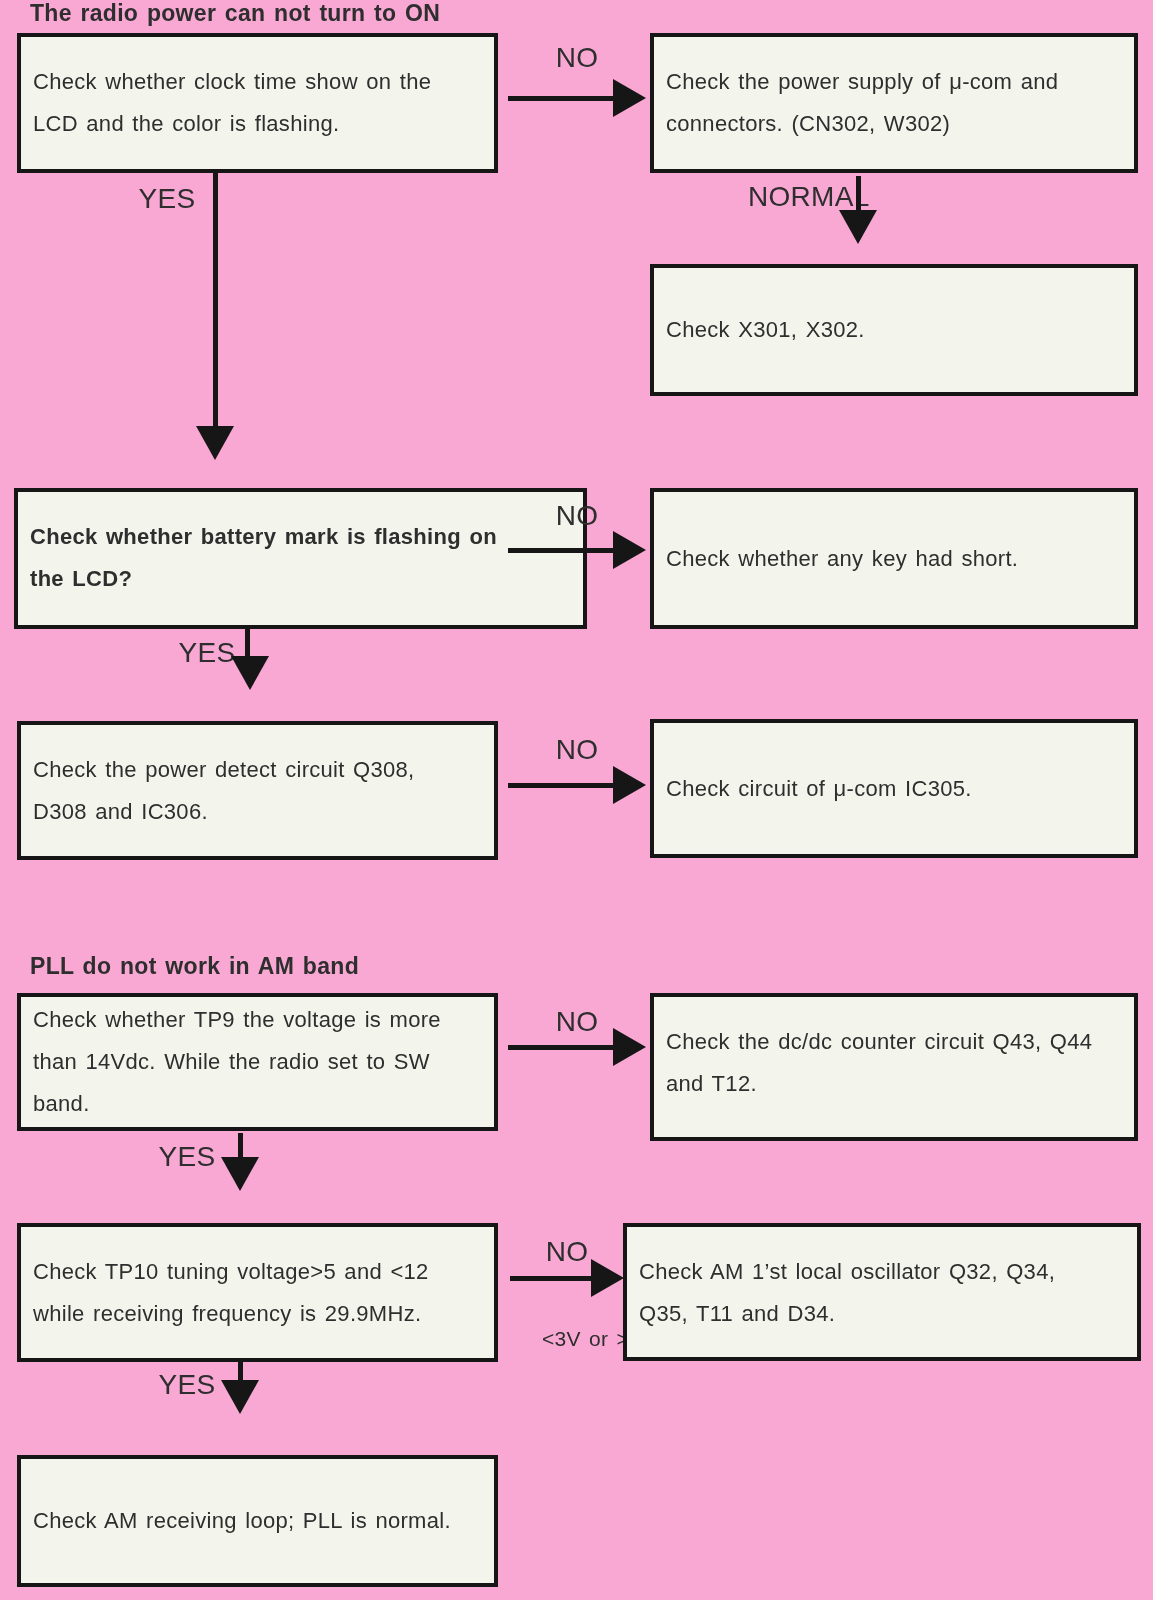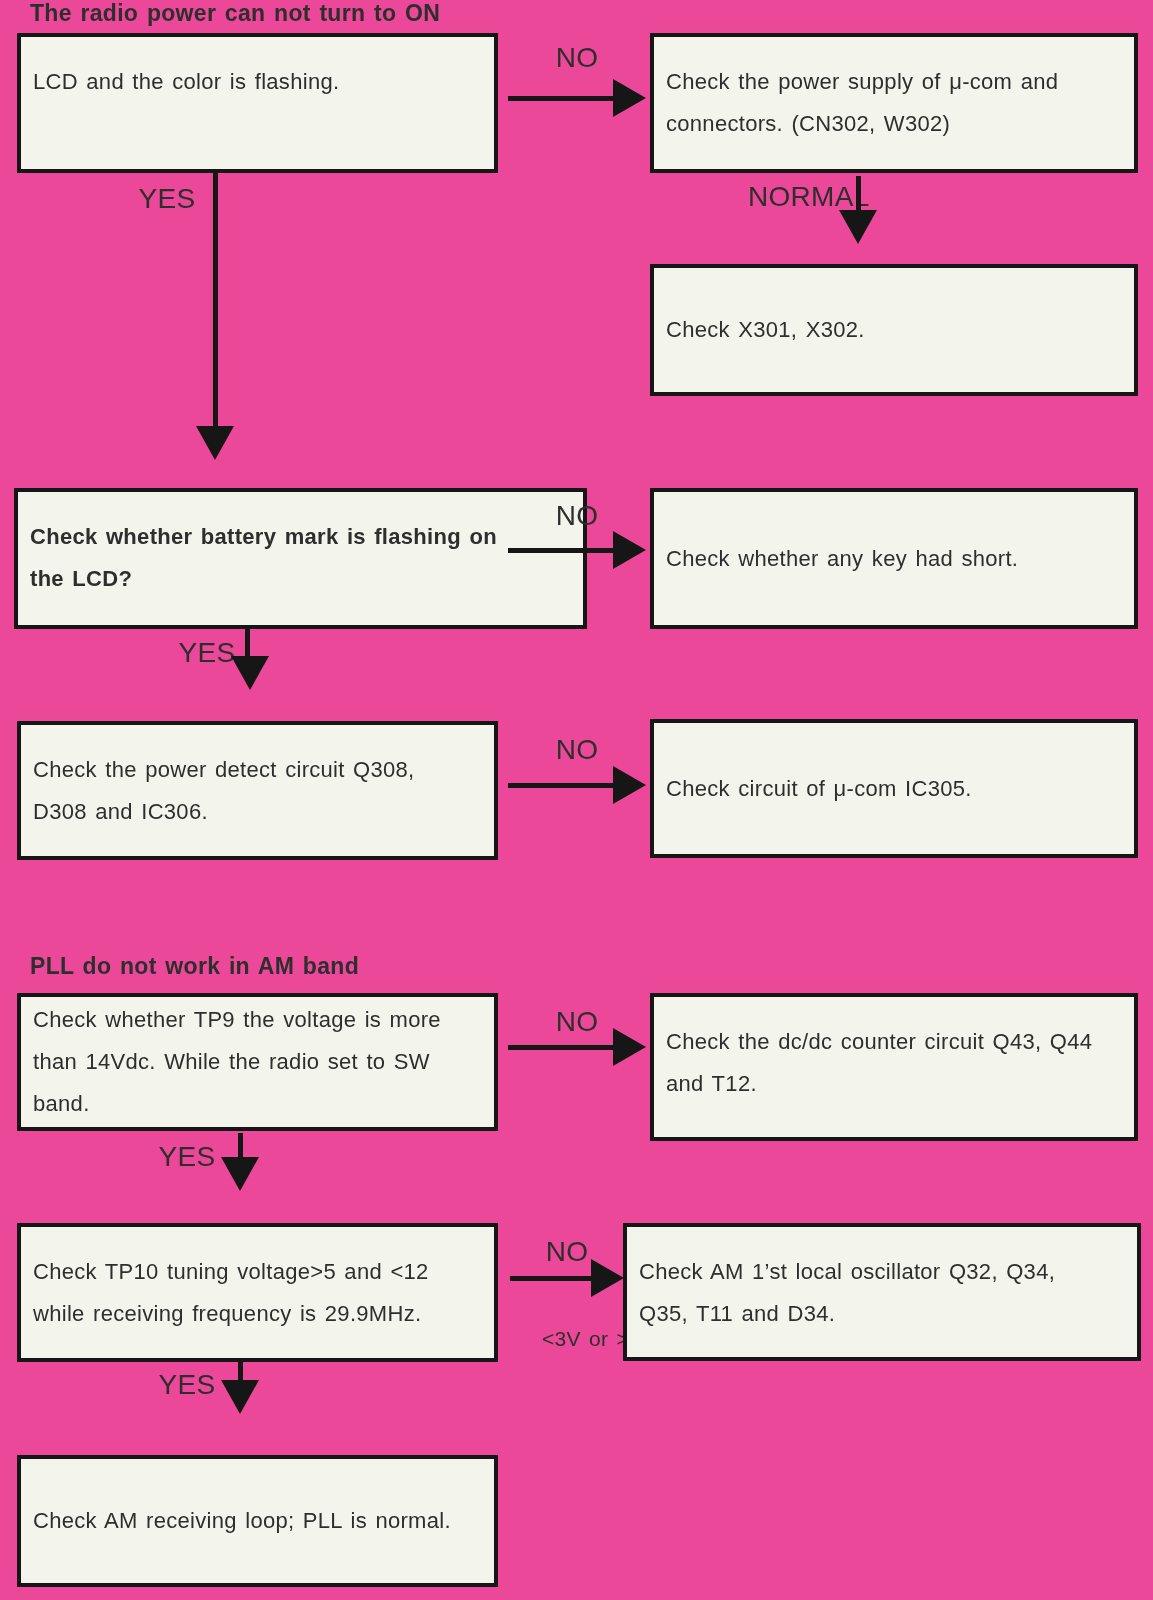--- a/index.html
+++ b/index.html
@@ -1,19 +1,19 @@
 <!DOCTYPE html>
 <html><head>
 <meta charset="utf-8">
 <style>
   html,body{margin:0;padding:0;background:#e8e8e8;}
   #canvas{
     position:relative;
     width:1153px;height:1600px;
-    background:#ec4899;
+    background:#f9a8d4;
     font-family:"Liberation Sans", sans-serif;
     color:#2e2e2e;
     overflow:hidden;
   }
   .heading{
     position:absolute;
     font-size:23px;
     font-weight:bold;
     letter-spacing:0.3px;
     word-spacing:2px;
@@ -62,20 +62,21 @@
   }
 </style>
 </head>
 <body>
 
 <div id="canvas">
 
   <div class="heading" style="left:30px;top:0px;">The radio power can not turn to ON</div>
 
   <div class="box" style="left:17px;top:33px;width:481px;height:140px;">
+    <div class="line">Check whether clock time show on the</div>
     <div class="line">LCD and the color is flashing.</div>
   </div>
 
   <div class="flow-label label-center" style="left:508px;top:42px;width:138px;">NO</div>
   <div class="hline" style="left:508px;top:96px;width:105px;"></div>
   <div class="harrow" style="left:613px;top:79px;"></div>
 
   <div class="box" style="left:650px;top:33px;width:488px;height:140px;">
     <div class="line">Check the power supply of μ-com and</div>
     <div class="line">connectors. (CN302, W302)</div>

